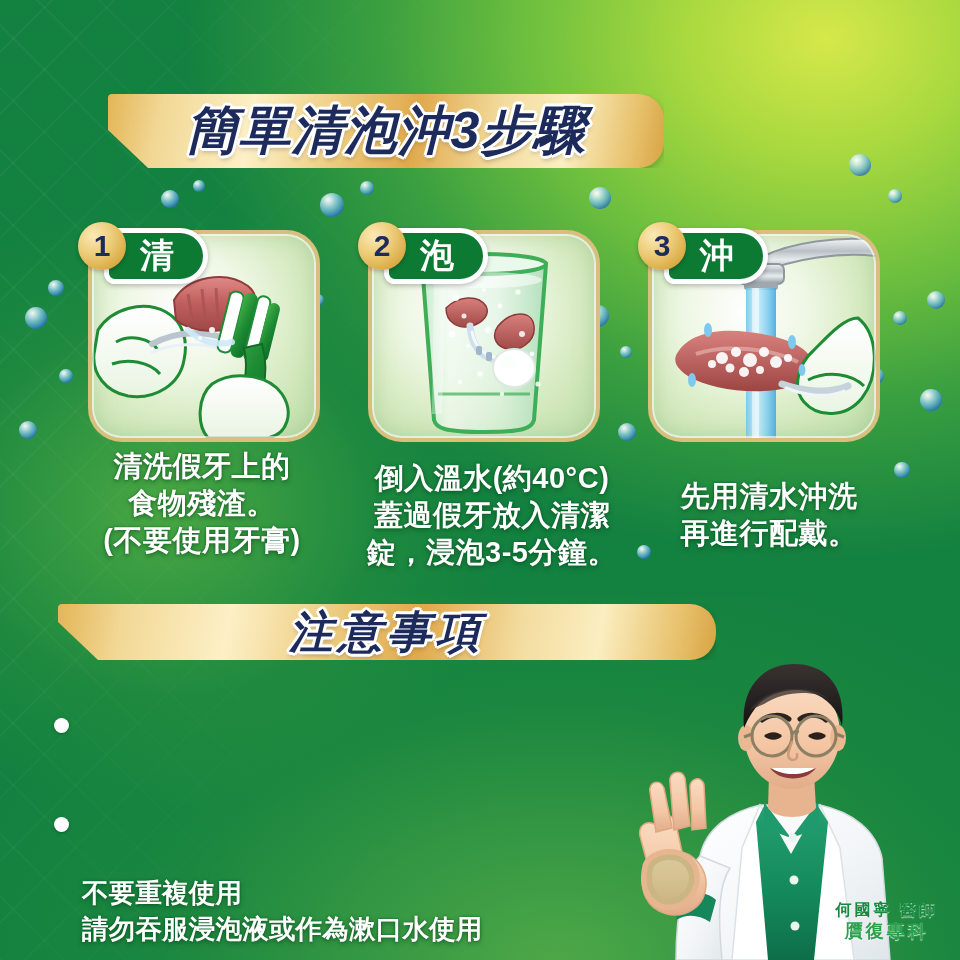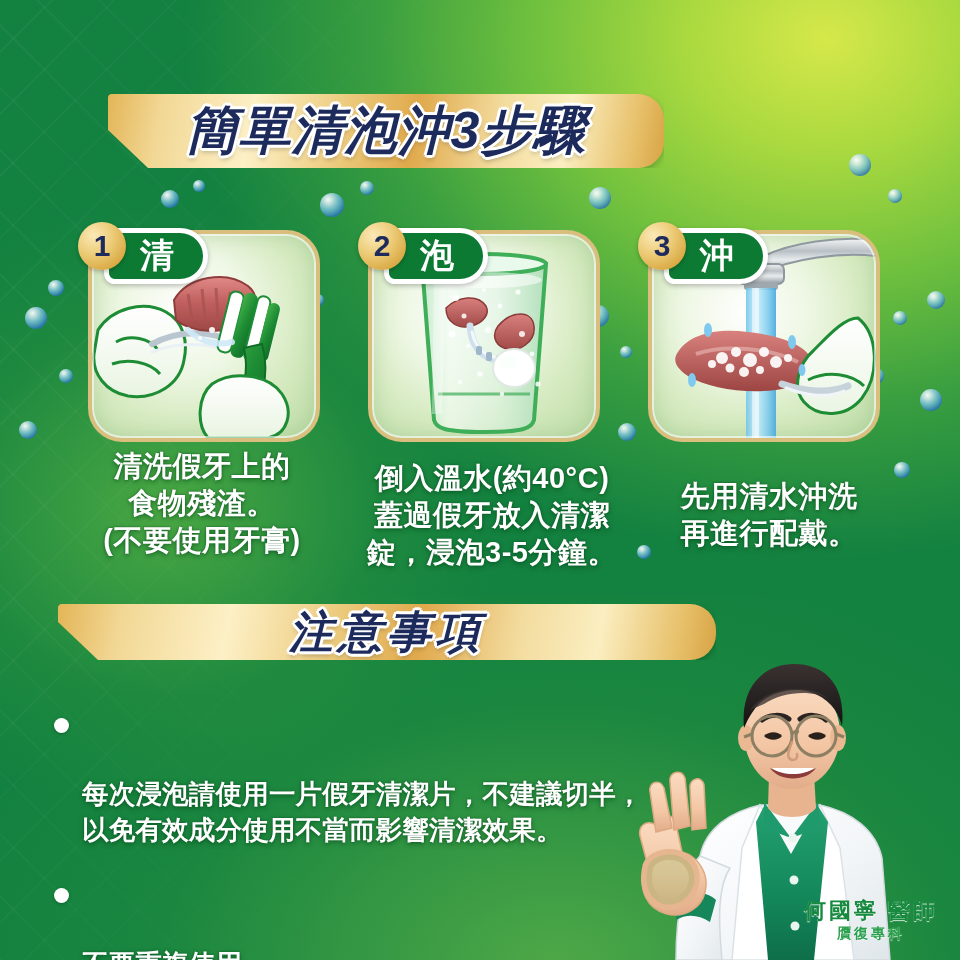--- a/index.html
+++ b/index.html
@@ -216,28 +216,28 @@
 
   .doc-credit {
     position: absolute;
     right: 22px; bottom: 18px;
     text-align: center;
     z-index: 9;
     line-height: 1.25;
   }
   .doc-name {
     color: #178a3f;
-    font-size: 22px;
+    font-size: 16px;
     font-weight: 700;
     letter-spacing: 3px;
     text-shadow: 0 1px 1px rgba(255,255,255,0.8);
   }
   .doc-spec {
     color: #2aa04d;
-    font-size: 14px;
+    font-size: 18px;
     font-weight: 700;
     letter-spacing: 3px;
     text-shadow: 0 1px 1px rgba(255,255,255,0.8);
   }
 
   .float-bubble { position: absolute; }
 </style>
 </head>
 <body>
 
@@ -482,22 +482,20 @@
   <div class="caption" id="caption-3">先用清水沖洗
 再進行配戴。</div>
 
   <div class="banner" id="banner-notes">
     <span class="banner-text">注意事項</span>
   </div>
 
   <div class="notes">
     <div class="note">
       <span class="dot"></span>
-      <span>每次浸泡請使用一片假牙清潔片，不建議切半，
-以免有效成分使用不當而影響清潔效果。</span>
     </div>
     <div class="note">
       <span class="dot"></span>
       <span>不要重複使用
 請勿吞服浸泡液或作為漱口水使用</span>
     </div>
   </div>
 
   <div id="doctor">
     <svg width="346" height="318" viewBox="0 0 346 318">

